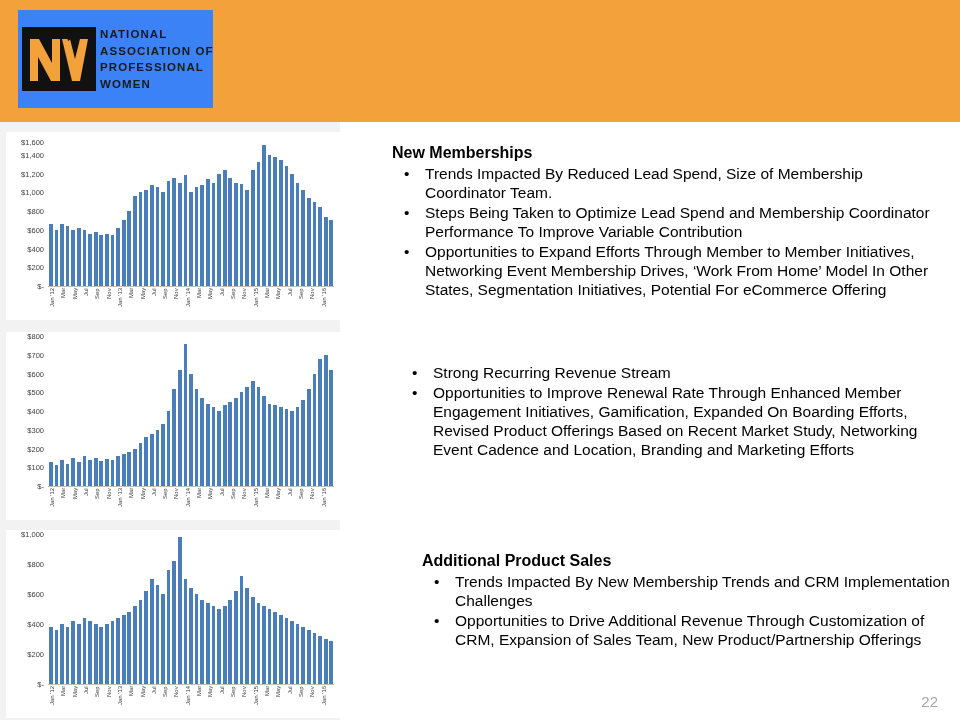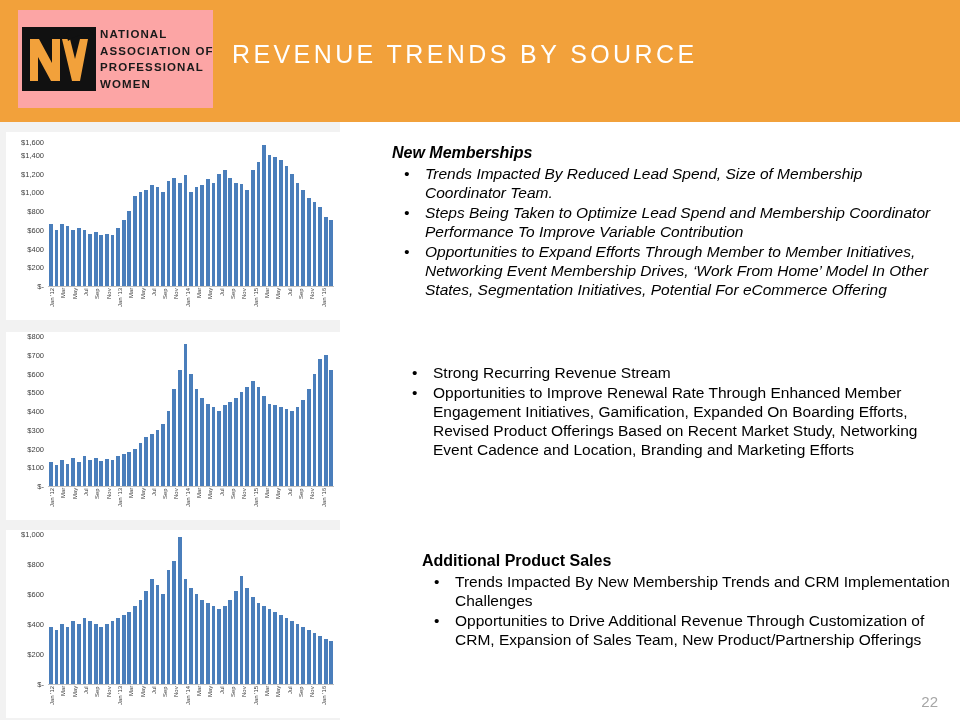--- a/index.html
+++ b/index.html
@@ -21,21 +21,21 @@
     left: 0; top: 0;
     width: 960px;
     height: 122px;
     background: #F2A13B;
   }
   .logo-box {
     position: absolute;
     left: 18px; top: 10px;
     width: 195px;
     height: 98px;
-    background: #fca5a5;
+    background: #3b82f6;
     display: flex;
     align-items: center;
   }
   .logo-mark {
     width: 74px;
     height: 72px;
     margin-left: 4px;
     position: relative;
     flex: none;
   }
@@ -136,21 +136,21 @@
     white-space: nowrap;
     text-align: right;
     line-height: 8px;
   }
 
   
   .text-section {
     position: absolute;
     color: #000000;
   }
-  #text-0 { left: 392px; top: 22px;  width: 552px; font-style: italic; }
+  #text-0 { left: 392px; top: 22px;  width: 552px; }
   #text-1 { left: 400px; top: 240px; width: 544px; }
   #text-2 { left: 398px; top: 430px; width: 546px; margin-left: 24px; }
 
   .sec-title {
     font-size: 16px;
     font-weight: bold;
     margin-bottom: 2px;
   }
   .bullet {
     display: flex;
@@ -188,21 +188,20 @@
         <path d="M44 10 C54 2 66 4 72 12 C64 10 54 12 46 18 Z" fill="#111111"></path>
       </svg>
     </div>
     <div class="logo-text">
       <div>NATIONAL</div>
       <div>ASSOCIATION OF</div>
       <div>PROFESSIONAL</div>
       <div>WOMEN</div>
     </div>
   </div>
-  <div class="slide-title">REVENUE TRENDS BY SOURCE</div>
 </div>
 
 <div class="body-area">
   <div class="white-right"></div>
 
   <div class="chart-block" id="chart-0">
     <div class="chart-inner">
         <div class="y-labels">
           <div class="y-label" style="top: 10px;">$1,600</div>
           <div class="y-label" style="top: 22.75px;">$1,400</div>

